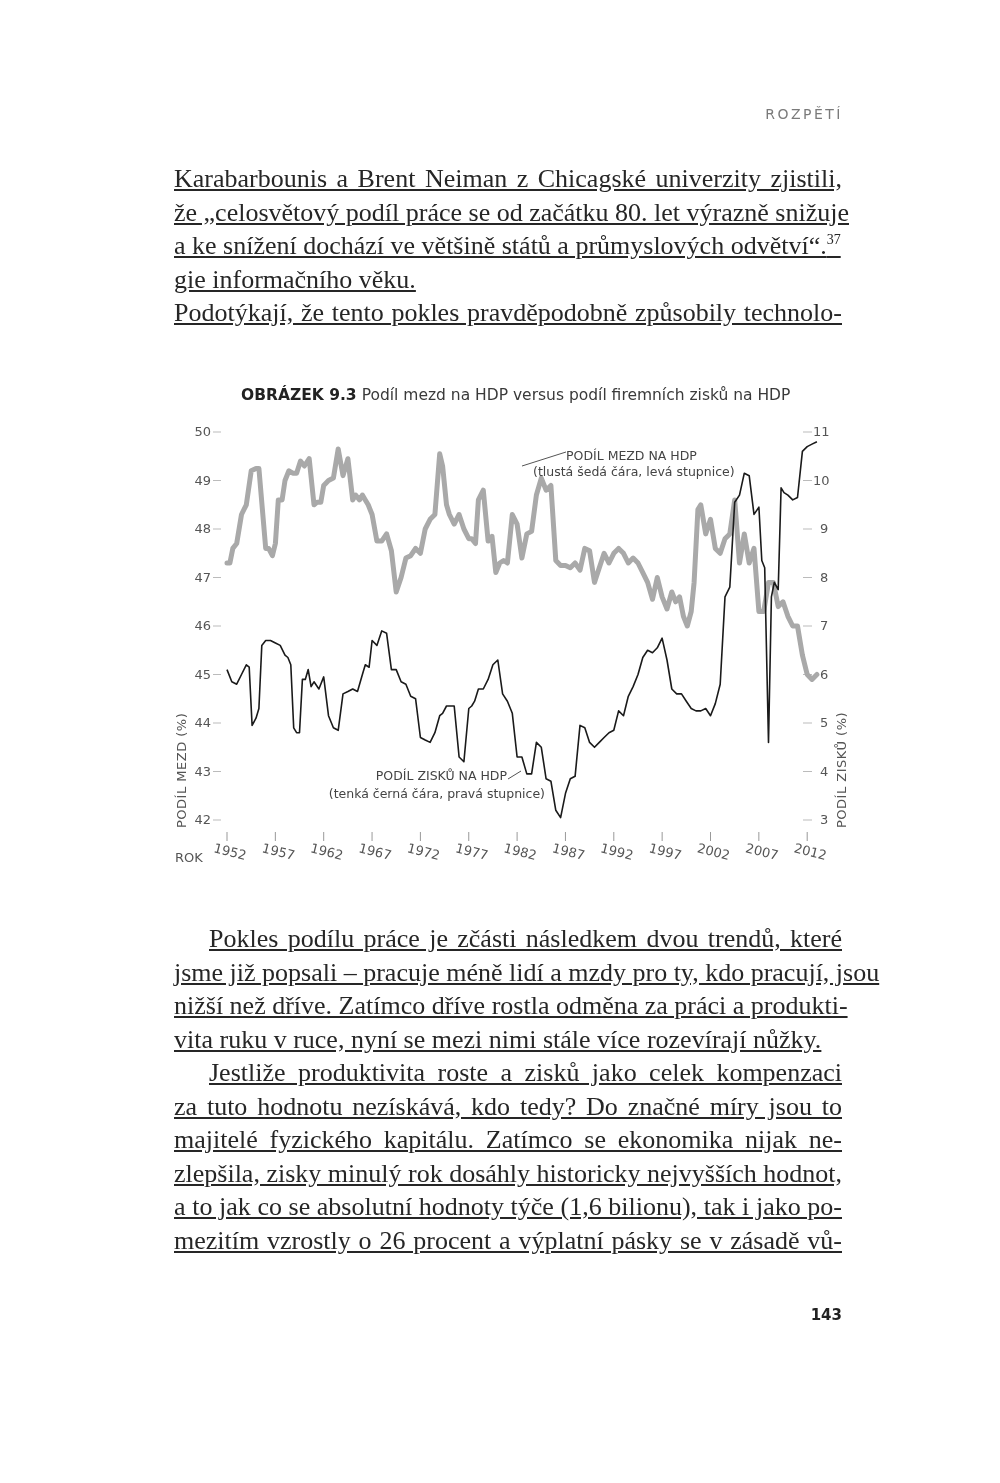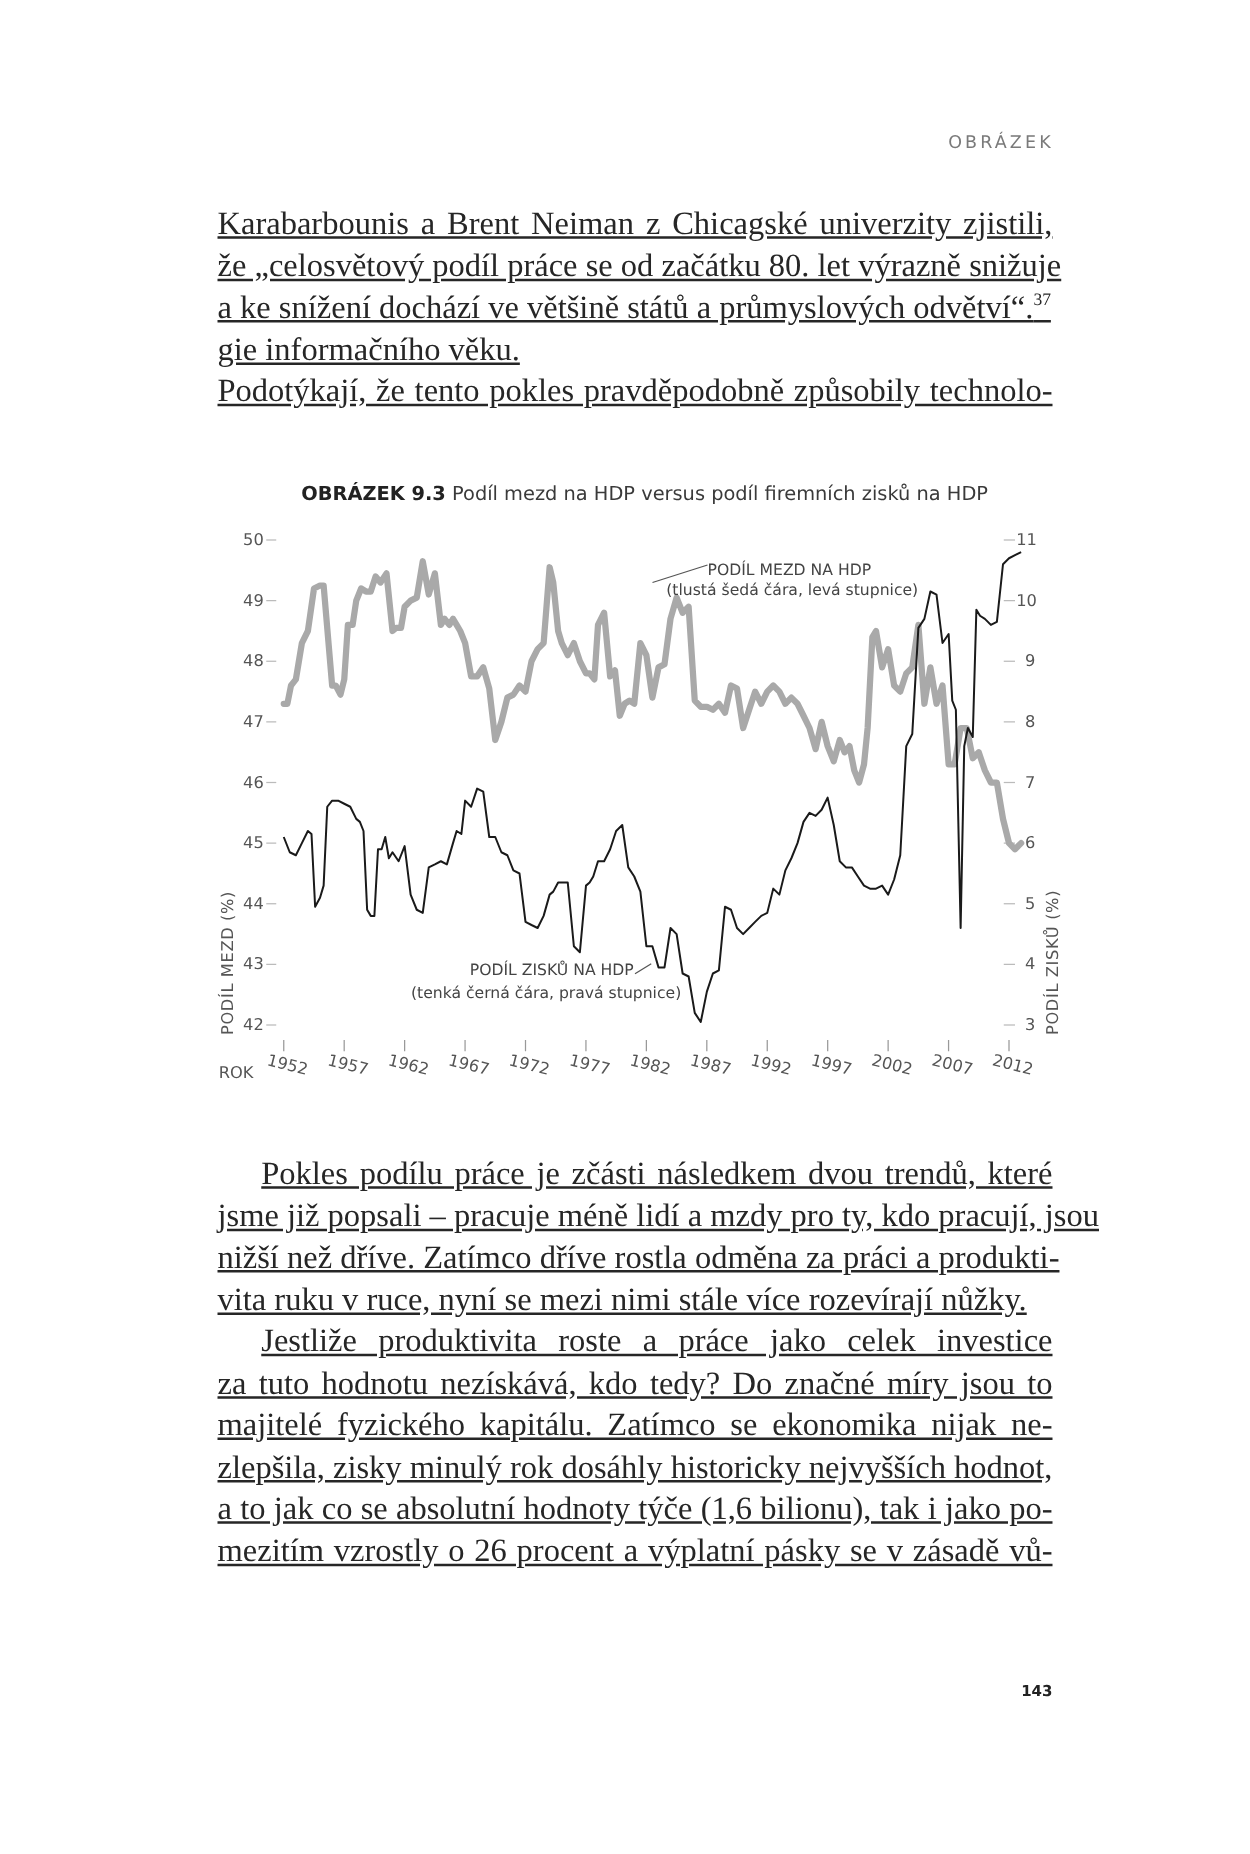--- a/index.html
+++ b/index.html
@@ -23,28 +23,28 @@
   .figure-caption {
     position: absolute; top: 386px; left: 241px; width: 560px;
     font-family: "DejaVu Sans", sans-serif; font-size: 15.5px; color: #3a3a3a; white-space: nowrap;
   }
   .figure-caption b { font-weight: bold; color: #222; margin-right: 5px; }
   #chart { position: absolute; left: 0; top: 0; width: 1000px; height: 900px; }
   .tick-label { font-family: "DejaVu Sans", sans-serif; font-size: 13px; fill: #555; }
   .axis-title { font-family: "DejaVu Sans", sans-serif; font-size: 13px; fill: #555; letter-spacing: 0.5px; }
   .ann { font-family: "DejaVu Sans", sans-serif; font-size: 12.5px; fill: #444; }
   .page-number {
-    position: absolute; top: 1346px; left: 790px; width: 52px; text-align: right;
-    font-family: "DejaVu Sans", sans-serif; font-weight: bold; font-size: 12px; color: #222;
+    position: absolute; top: 1306px; left: 790px; width: 52px; text-align: right;
+    font-family: "DejaVu Sans", sans-serif; font-weight: bold; font-size: 15px; color: #222;
   }
 </style>
 </head>
 <body>
 
-<div class="running-head">OBRÁZEK</div>
+<div class="running-head">ROZPĚTÍ</div>
 
 <div class="body-text" id="para1">
   <span class="line">Karabarbounis a Brent Neiman z Chicagské univerzity zjistili,</span>
   <span class="line">že „celosvětový podíl práce se od začátku 80. let výrazně snižuje</span>
   <span class="line last"><span>a ke snížení dochází ve většině států a průmyslových odvětví“.</span><sup>37</sup></span>
   <span class="line last">gie informačního věku.</span>
   <span class="line">Podotýkají, že tento pokles pravděpodobně způsobily technolo-</span>
 </div>
 
 <div class="figure-caption">
@@ -132,21 +132,21 @@
   <line x1="508" y1="779" x2="521" y2="771" stroke="#555" stroke-width="1"></line>
   <text class="ann" x="507" y="780" text-anchor="end">PODÍL ZISKŮ NA HDP</text>
   <text class="ann" x="545" y="798" text-anchor="end">(tenká černá čára, pravá stupnice)</text>
 </svg>
 
 <div class="body-text" id="para2">
   <span class="line indent" style="padding-left:35px;text-indent:0">Pokles podílu práce je zčásti následkem dvou trendů, které</span>
   <span class="line">jsme již popsali – pracuje méně lidí a mzdy pro ty, kdo pracují, jsou</span>
   <span class="line">nižší než dříve. Zatímco dříve rostla odměna za práci a produkti-</span>
   <span class="line last">vita ruku v ruce, nyní se mezi nimi stále více rozevírají nůžky.</span>
-  <span class="line" style="padding-left:35px">Jestliže produktivita roste a práce jako celek investice</span>
+  <span class="line" style="padding-left:35px">Jestliže produktivita roste a zisků jako celek kompenzaci</span>
   <span class="line">za tuto hodnotu nezískává, kdo tedy? Do značné míry jsou to</span>
   <span class="line">majitelé fyzického kapitálu. Zatímco se ekonomika nijak ne-</span>
   <span class="line">zlepšila, zisky minulý rok dosáhly historicky nejvyšších hodnot,</span>
   <span class="line">a to jak co se absolutní hodnoty týče (1,6 bilionu), tak i jako po-</span>
   <span class="line">mezitím vzrostly o 26 procent a výplatní pásky se v zásadě vů-</span>
 </div>
 
 <div class="page-number">143</div>
 
 </body></html>

